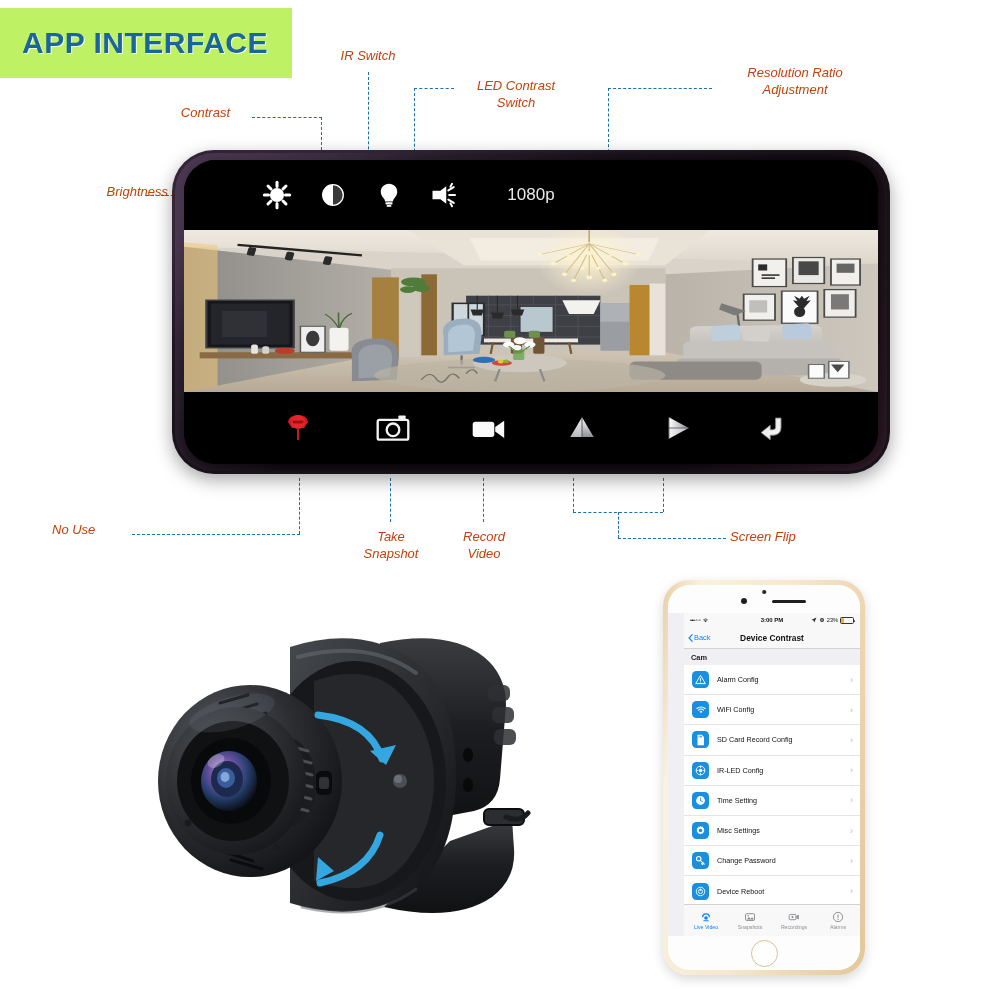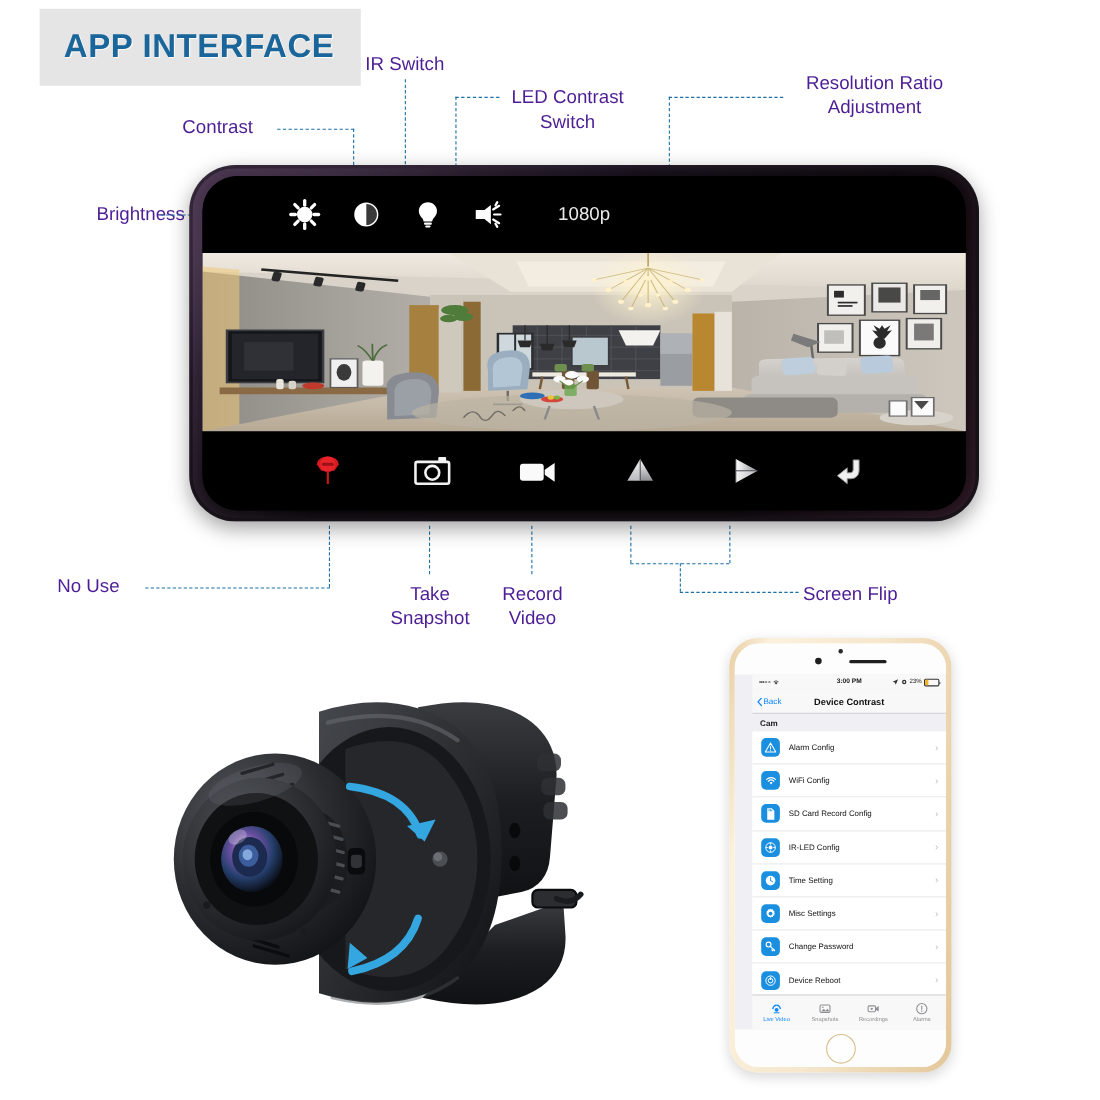--- a/index.html
+++ b/index.html
@@ -8,38 +8,39 @@
     background: #ffffff;
     font-family: "Liberation Sans", sans-serif;
     position: relative;
     overflow: hidden;
   }
 
   
   #title-badge {
     position: absolute; left: 0; top: 8px;
     width: 292px; height: 70px;
-    background: #e5e5e5;
-    display: flex; align-items: center; margin-left: 36px;
+    background: #bef264;
+    display: flex; align-items: center;
   }
   #title-badge .txt {
     margin-left: 22px;
     font-size: 30px; font-weight: bold;
     letter-spacing: .5px;
     color: #1a6599;
     text-shadow: 1px 1px 0 rgba(255,255,255,.8);
   }
 
   
   .ann {
     position: absolute;
-    color: #4c1d95;
-    font-size: 17px;
+    color: #c2410c;
+    font-size: 13px;
     line-height: 1.28;
     white-space: pre-line;
+    font-style: italic;
   }
   .ann.c { text-align: center; }
   .ann.r { text-align: right; }
 
   
   .dh { position: absolute; border-top: 1.6px dashed #1d6fa5; }
   .dv { position: absolute; border-left: 1.6px dashed #1d6fa5; }
 
   
   #phone {

